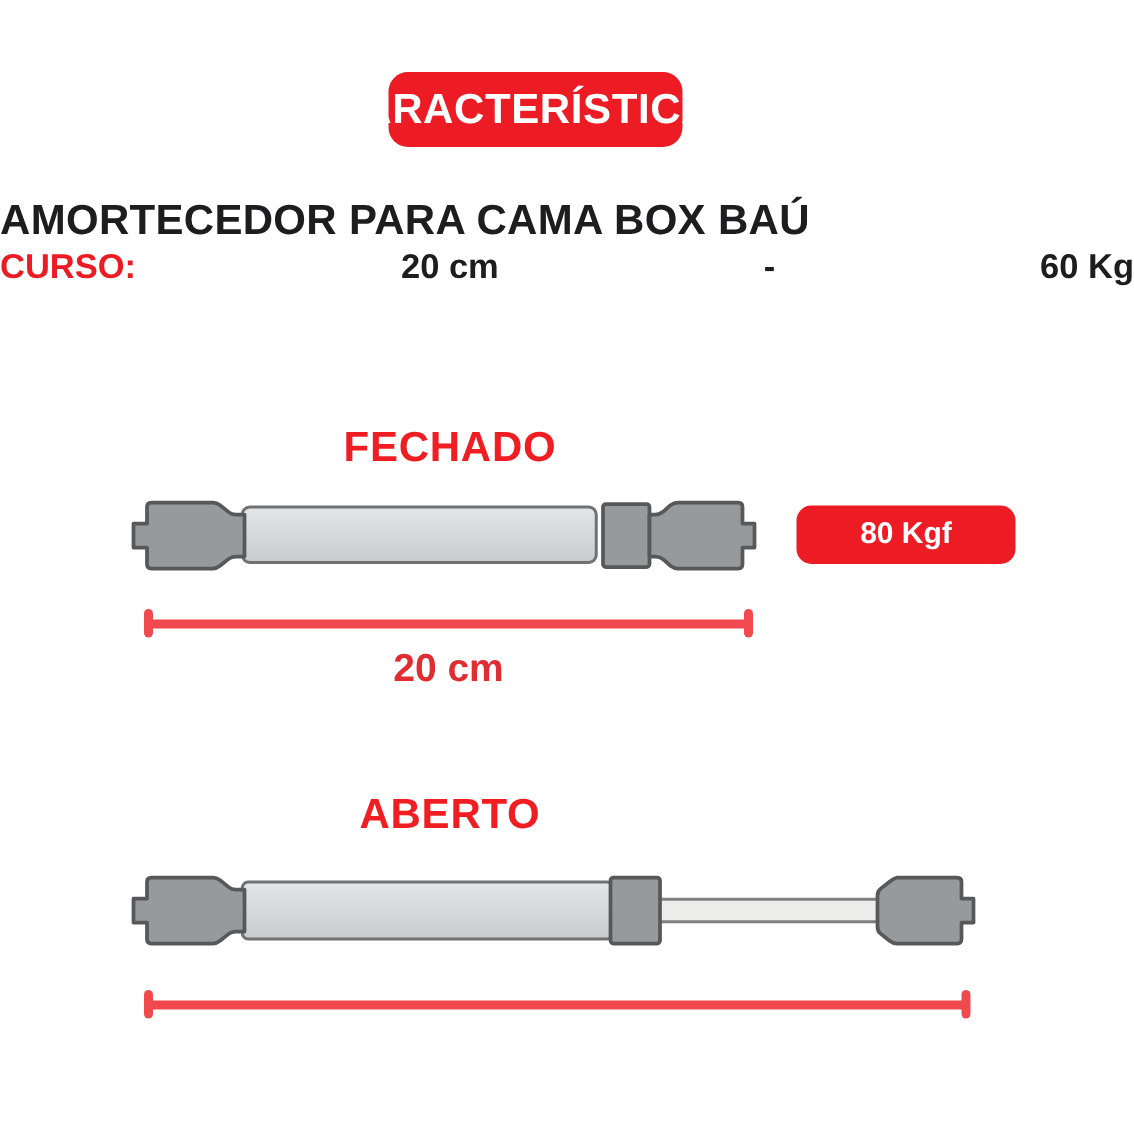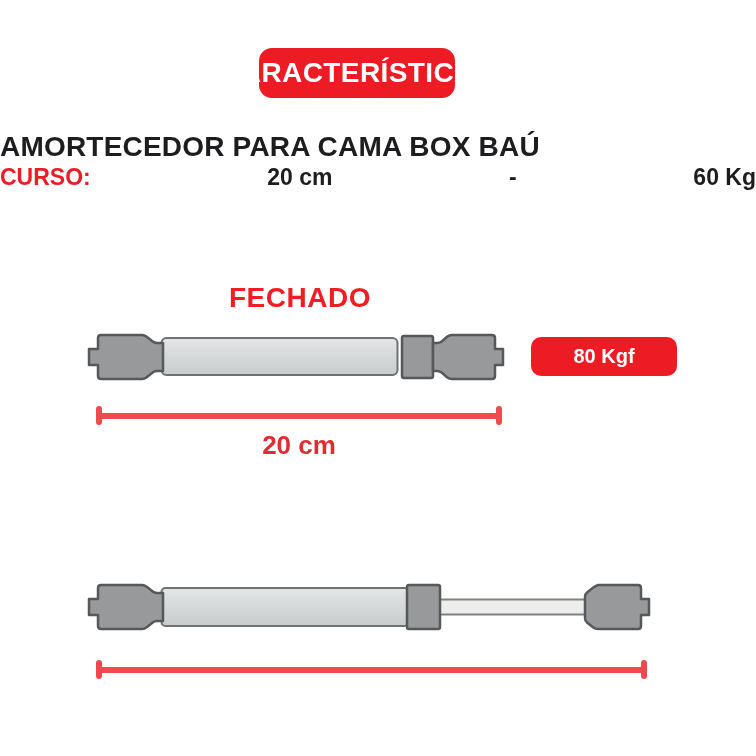--- a/index.html
+++ b/index.html
@@ -81,20 +81,21 @@
 
   <div class="badge load-badge">80 Kgf</div>
 
   <div class="dim" style="left:96px;top:406px;width:406px;">
     <div class="dim-bar"></div>
     <div class="dim-cap cap-l"></div>
     <div class="dim-cap cap-r"></div>
   </div>
   <div class="dim-label" style="left:96px;top:430px;width:406px;">20 cm</div>
 
+  <div class="section-heading" style="top:527px;">ABERTO</div>
 
   <svg class="strut" style="left:85px;top:576px;" width="575" height="62" viewBox="0 0 575 62">
     <defs>
       <linearGradient id="cylGradB" x1="0" y1="0" x2="0" y2="1">
         <stop offset="0" style="stop-color:var(--cylinder-light,#E3E5E6)"></stop>
         <stop offset="1" style="stop-color:var(--cylinder-shade,#C9CCCD)"></stop>
       </linearGradient>
     </defs>
     <rect class="rod" x="352" y="23.5" width="152" height="15" rx="2"></rect>
     <rect class="cyl" x="76.5" y="12" width="247" height="38" rx="4" fill="url(#cylGradB)"></rect>

